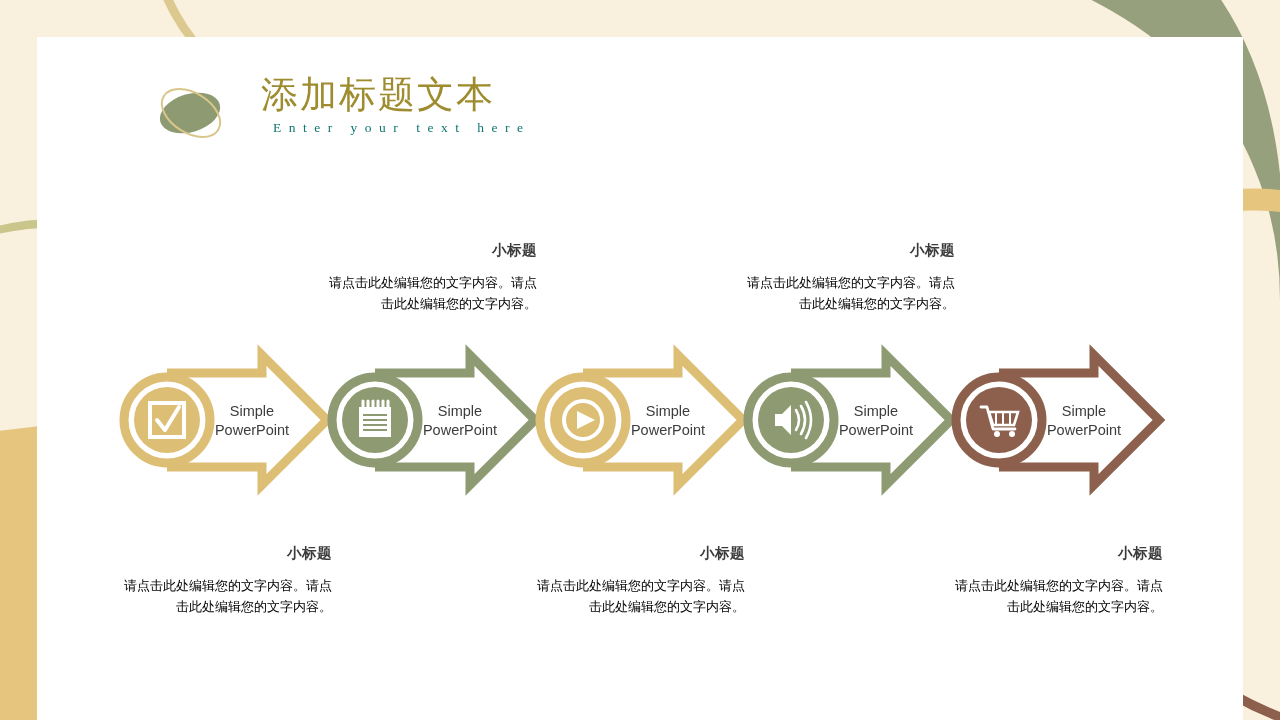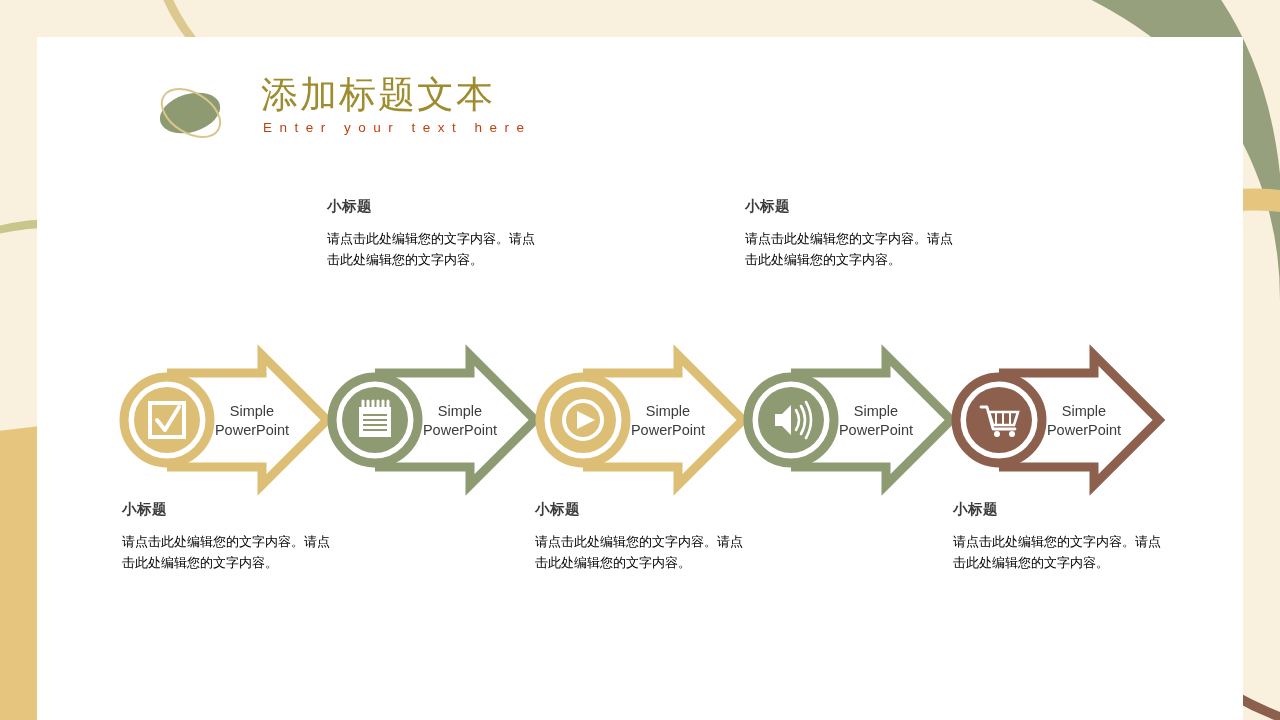--- a/index.html
+++ b/index.html
@@ -24,30 +24,31 @@
 
   .title-badge { position:absolute; left:0; top:18px; width:82px; height:66px; }
 
   .title-main {
     position:absolute; left:111px; top:8px;
     font-family:"Liberation Serif", serif;
     font-size:37px; font-weight:400; letter-spacing:2px;
     color:#9E8C2F; white-space:nowrap;
   }
   .title-sub {
-    position:absolute; left:113px; top:58px;
-    font-size:13.5px; letter-spacing:7.5px; color:#c2410c;
+    position:absolute; left:123px; top:58px;
+    font-size:13.5px; letter-spacing:7.5px; color:#0f766e;
     white-space:nowrap;
+    font-family:Liberation Serif, serif;
   }
 
   
   .process { position:absolute; left:0; top:0; width:1206px; height:642px; }
 
   
-  .txt-block { position:absolute; text-align:left; width:210px; }
+  .txt-block { position:absolute; text-align:right; width:210px;margin-top:44px; }
   .txt-head {
     font-size:14.5px; font-weight:bold; color:#3B3B3B;
     margin-bottom:12px; letter-spacing:.5px;
   }
   .txt-body {
     font-size:13px; color:#000000; line-height:1.62;
   }
 
   .tb-top  { top:160px; }
   .tb-bot  { top:463px; }

